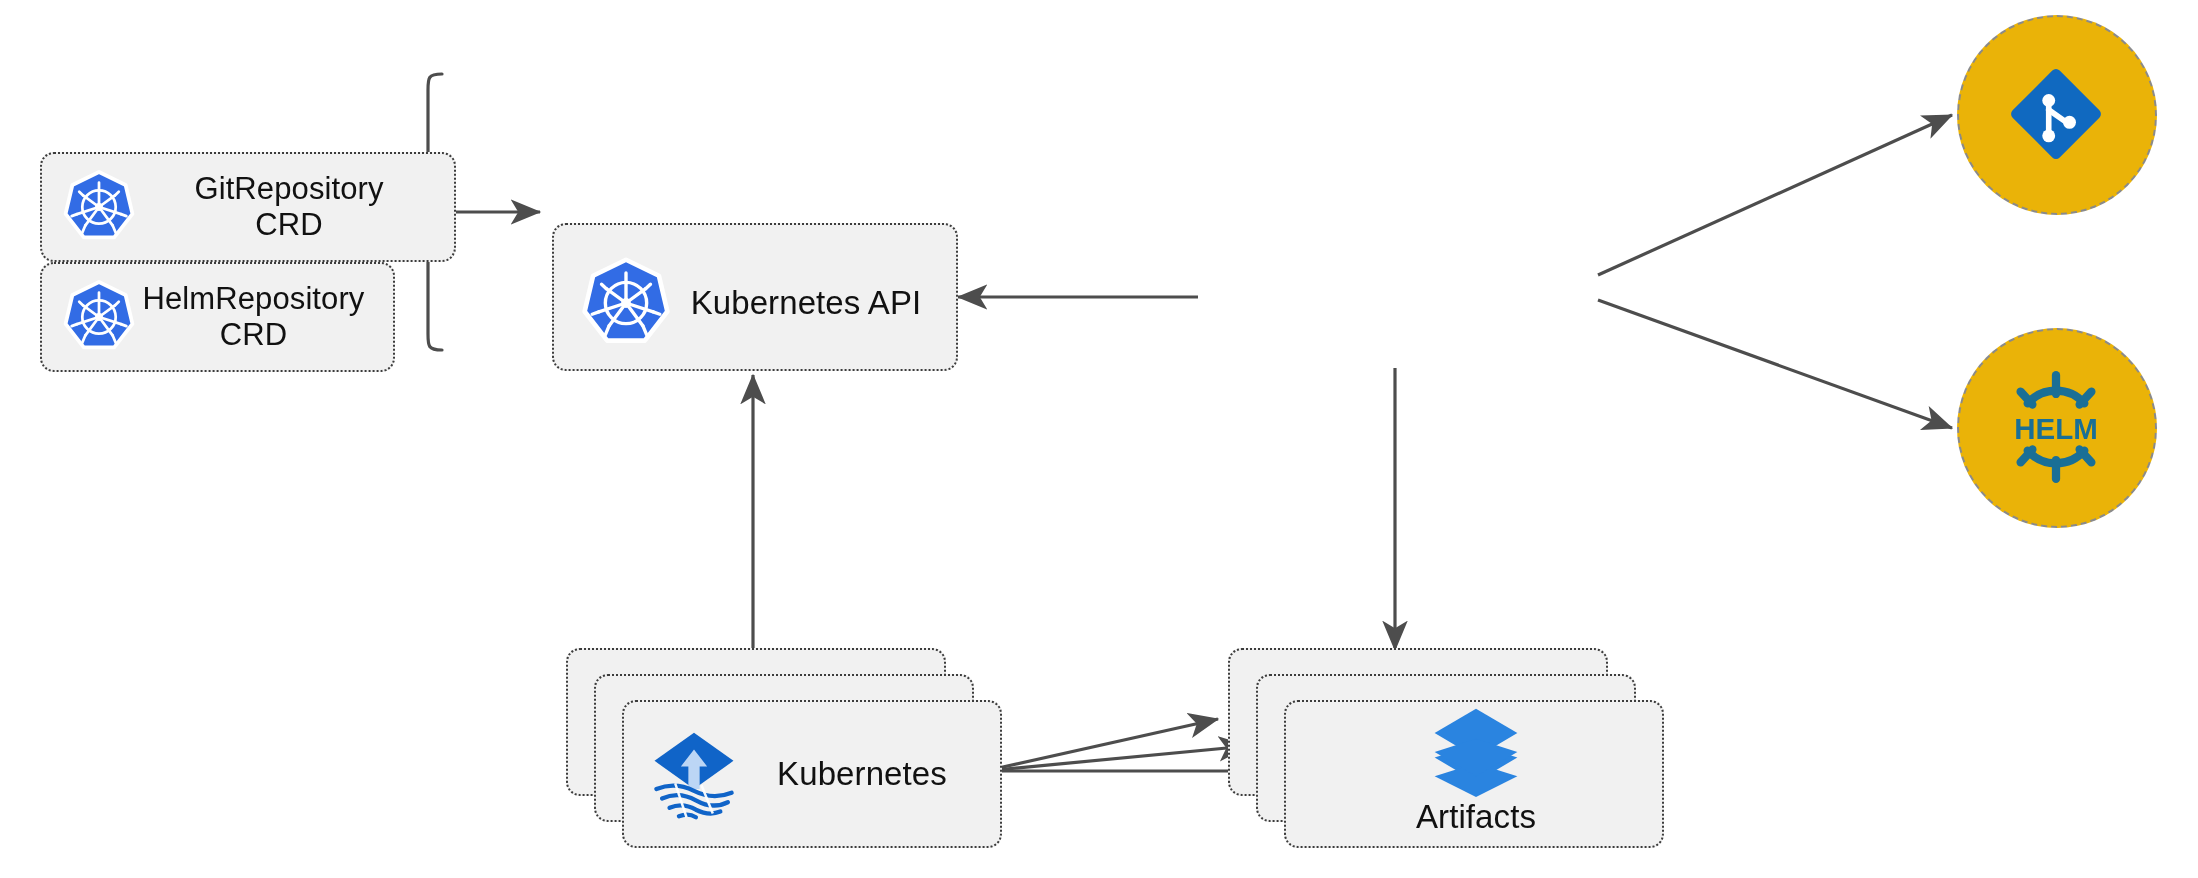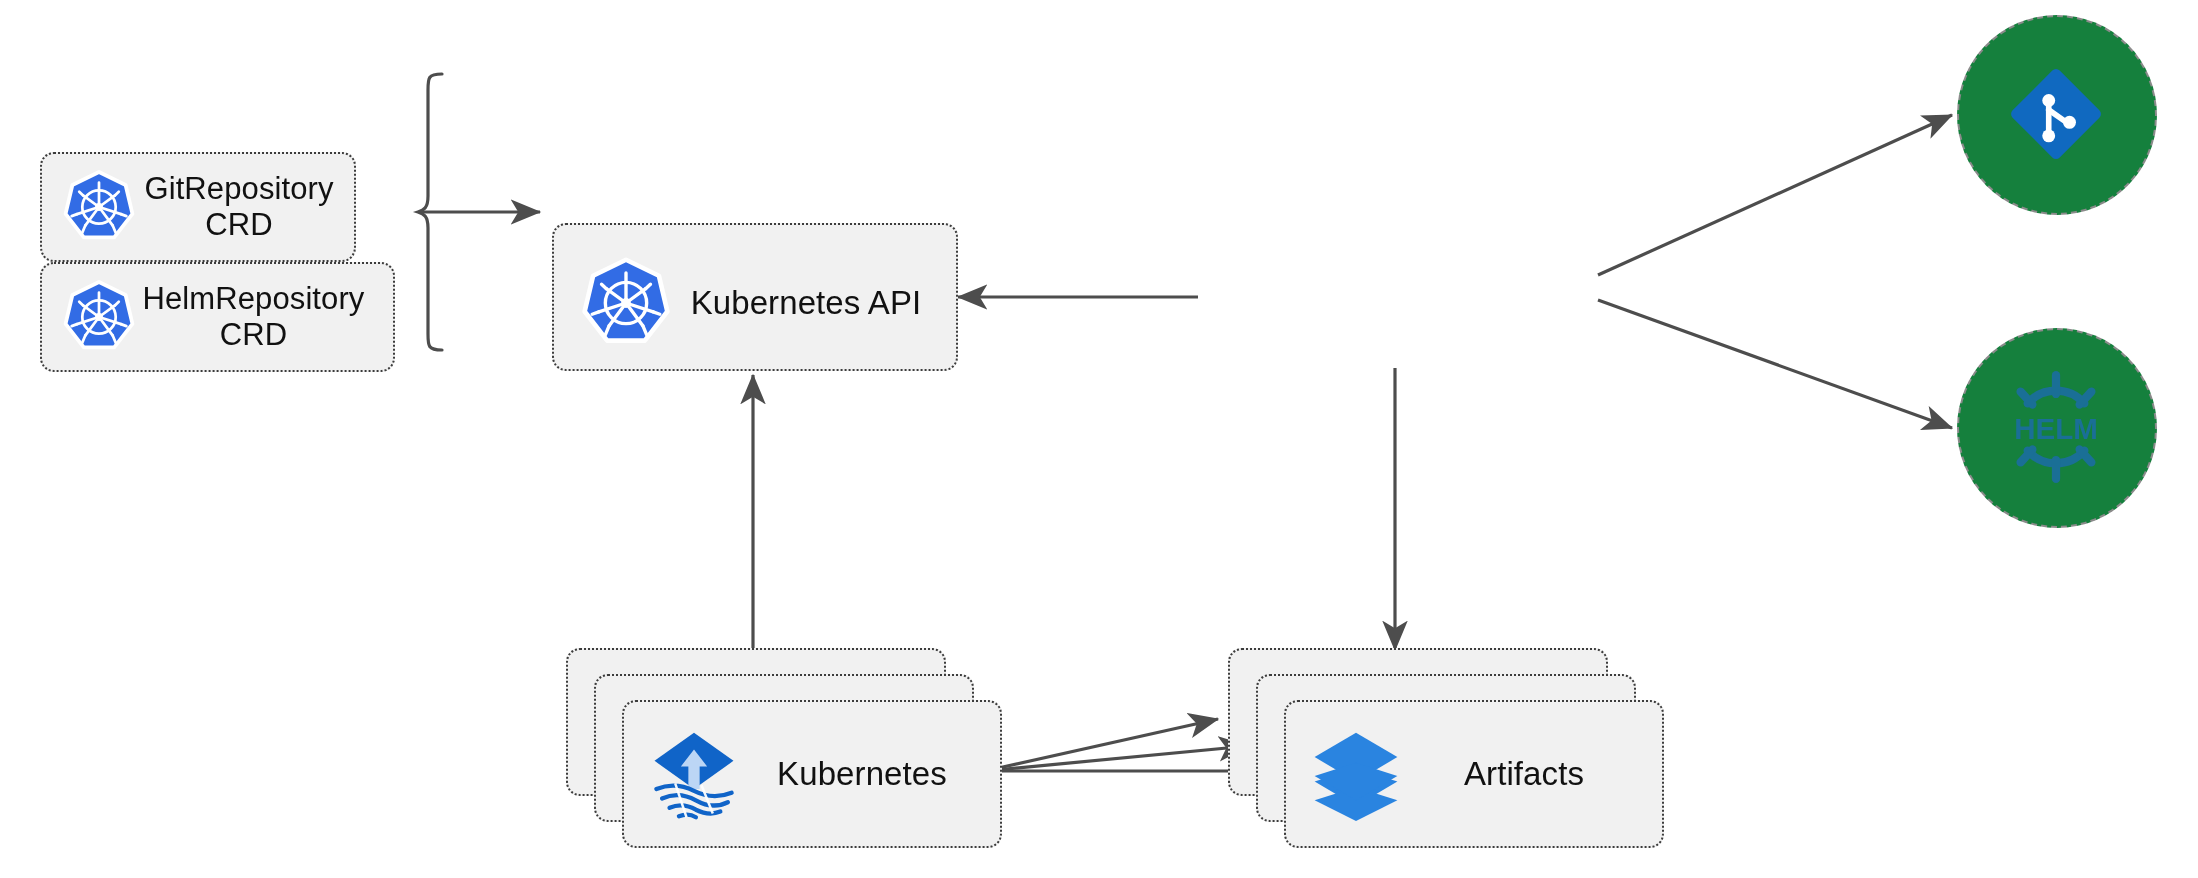--- a/index.html
+++ b/index.html
@@ -50,21 +50,21 @@
     border: 2px dotted #3c3c3c;
     border-radius: 14px;
   }
 
   
   .circle {
     position: absolute;
     box-sizing: border-box;
     border: 2px dashed #8a8a8a;
     border-radius: 50%;
-    background: #15803d;
+    background: #eab308;
     display: flex;
     align-items: center;
     justify-content: center;
   }
 
   
   #wires {
     position: absolute;
     left: 0; top: 0;
     width: 2198px;
@@ -110,21 +110,21 @@
 
     <line x1="1598" y1="275" x2="1952" y2="115" stroke="#4d4d4d" stroke-width="3.2" marker-end="url(#ah)"></line>
 
     <line x1="1598" y1="300" x2="1952" y2="428" stroke="#4d4d4d" stroke-width="3.2" marker-end="url(#ah)"></line>
 
     <line x1="985" y1="771" x2="1218" y2="719" stroke="#4d4d4d" stroke-width="3.2" marker-end="url(#ah)"></line>
     <line x1="985" y1="771" x2="1248" y2="746" stroke="#4d4d4d" stroke-width="3.2" marker-end="url(#ah)"></line>
     <line x1="985" y1="771" x2="1278" y2="771" stroke="#4d4d4d" stroke-width="3.2" marker-end="url(#ah)"></line>
   </svg>
 
-  <div class="node" style="left:40px; top:152px; width:316px; height:110px; padding:0 14px 0 18px;">
+  <div class="node" style="left:40px; top:152px; width:416px; height:110px; padding:0 14px 0 18px;">
     <span class="icon-slot" style="width:78px;height:78px;">
       <svg viewBox="0 0 100 100" width="76" height="76" aria-hidden="true">
         <polygon points="50,4 85,21 94,59 70,90 30,90 6,59 15,21" fill="#326ce5" stroke="#ffffff" stroke-width="5" stroke-linejoin="round"></polygon>
         <g stroke="#ffffff" stroke-width="3.6" fill="none" stroke-linecap="round">
           <circle cx="50" cy="50" r="22"></circle>
           <line x1="50" y1="18" x2="50" y2="28"></line>
           <line x1="50" y1="50" x2="50" y2="28"></line>
           <line x1="50" y1="50" x2="70.9" y2="34.8"></line>
           <line x1="50" y1="50" x2="78.9" y2="59.4"></line>
           <line x1="50" y1="50" x2="67.9" y2="74.1"></line>
@@ -220,21 +220,21 @@
           <path d="M30 60 L 42 96"></path>
           <path d="M58 62 L 70 92"></path>
         </g>
       </svg>
     </span>
     <span class="label cons-label">Kubernetes</span>
   </div>
 
   <div class="ghost" style="left:1228px; top:648px; width:380px; height:148px;"></div>
   <div class="ghost" style="left:1256px; top:674px; width:380px; height:148px;"></div>
-  <div class="node" style="left:1284px; top:700px; width:380px; height:148px; padding:0 18px 0 22px;">
+  <div class="node" style="left:1284px; top:700px; width:380px; height:148px; padding:0 18px 0 22px;flex-direction:column;">
     <span class="icon-slot" style="width:96px;height:96px;">
       <svg viewBox="0 0 100 100" width="94" height="94" aria-hidden="true">
         <polygon points="50,6 94,32 50,58 6,32" fill="#2a84e0"></polygon>
         <polygon points="50,44 94,58 50,84 6,58 50,44" fill="#2a84e0"></polygon>
         <polygon points="50,64 94,78 50,100 6,78 50,64" fill="#2a84e0"></polygon>
         <polygon points="50,38 94,52 50,78 6,52" fill="#2a84e0"></polygon>
       </svg>
     </span>
     <span class="label art-label">Artifacts</span>
   </div>

